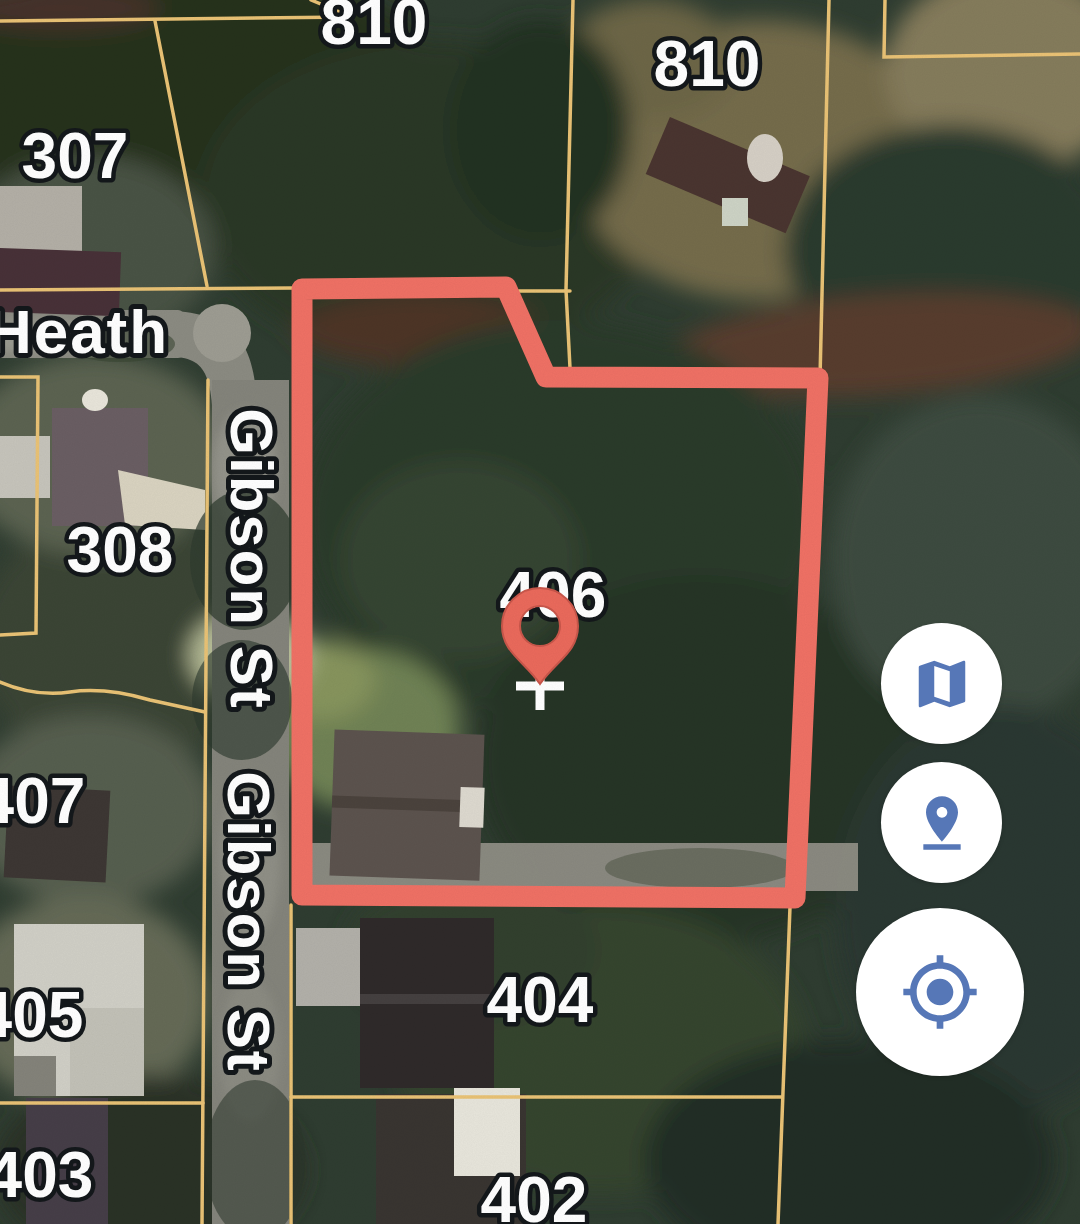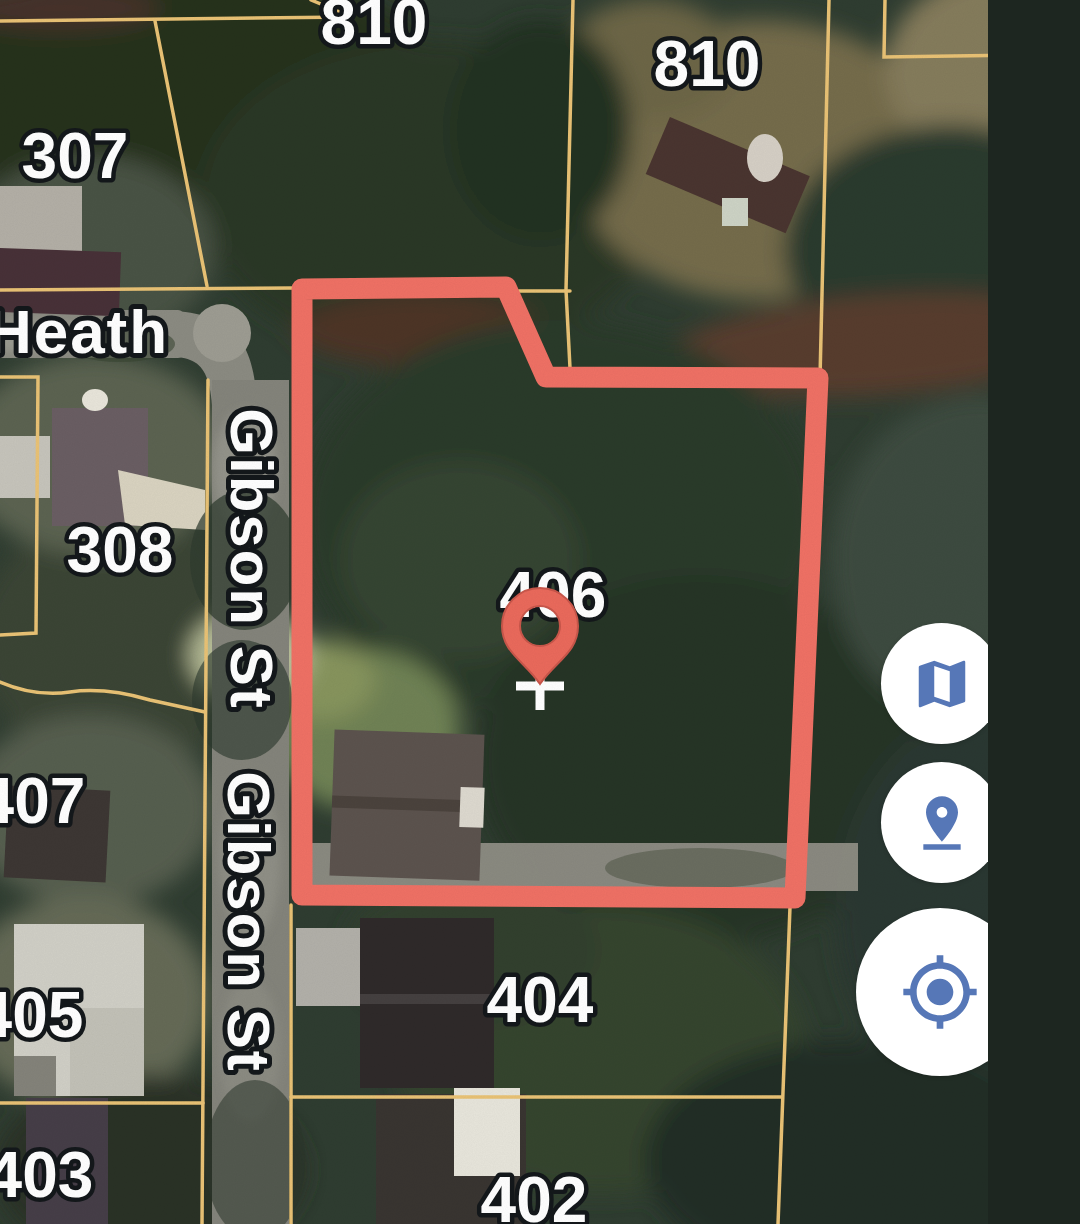--- a/index.html
+++ b/index.html
@@ -1,16 +1,16 @@
 <!DOCTYPE html>
 <html><head>
 <meta charset="utf-8">
 <style>
   html,body{margin:0;padding:0;background:#1d2620;}
-  .stage{position:relative;width:988px;height:1224px;overflow:hidden;
+  .stage{position:relative;width:1080px;height:1224px;overflow:hidden;
          font-family:"Liberation Sans",sans-serif;}
   .stage svg{position:absolute;left:0;top:0;display:block;}
   
   .plabel{font-family:"Liberation Sans",sans-serif;font-weight:700;font-size:64px;
           fill:#ffffff;stroke:#14181b;stroke-width:9px;paint-order:stroke;
           stroke-linejoin:round;text-anchor:middle;}
   .slabel{font-family:"Liberation Sans",sans-serif;font-weight:700;font-size:62px;
           fill:#ffffff;stroke:#14181b;stroke-width:10px;paint-order:stroke;
           stroke-linejoin:round;text-anchor:middle;letter-spacing:2px;}
   

